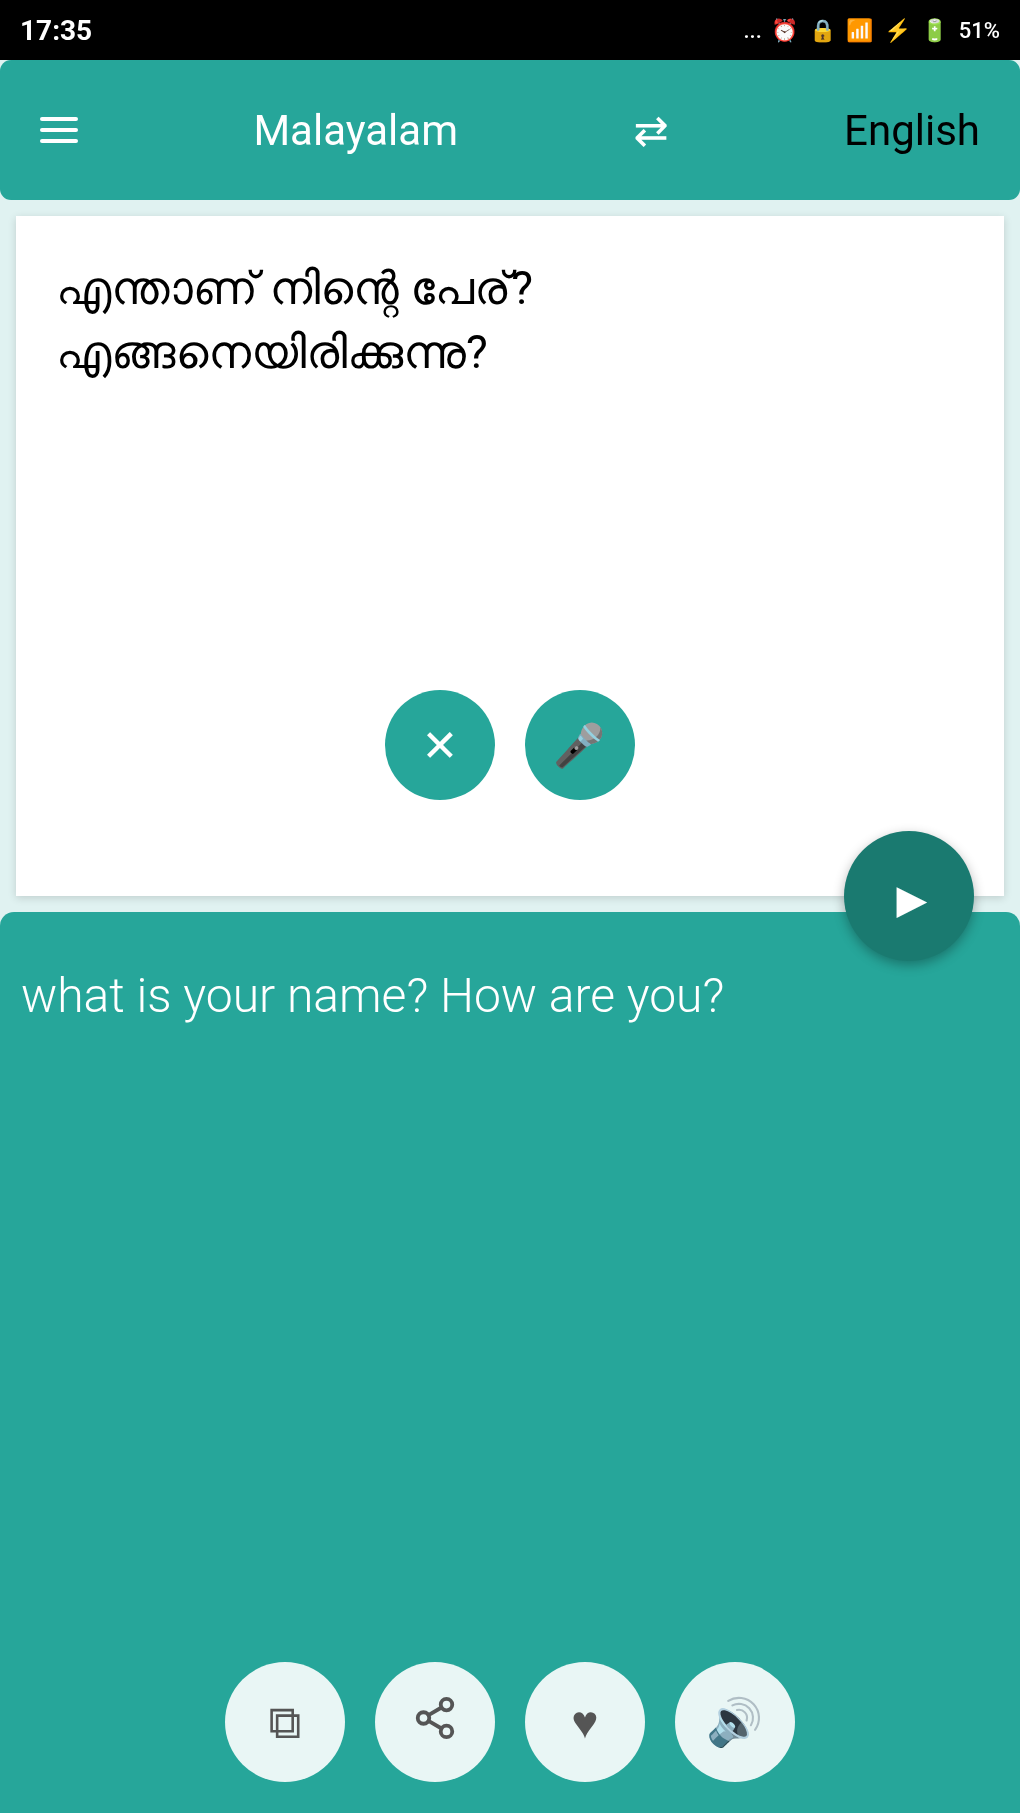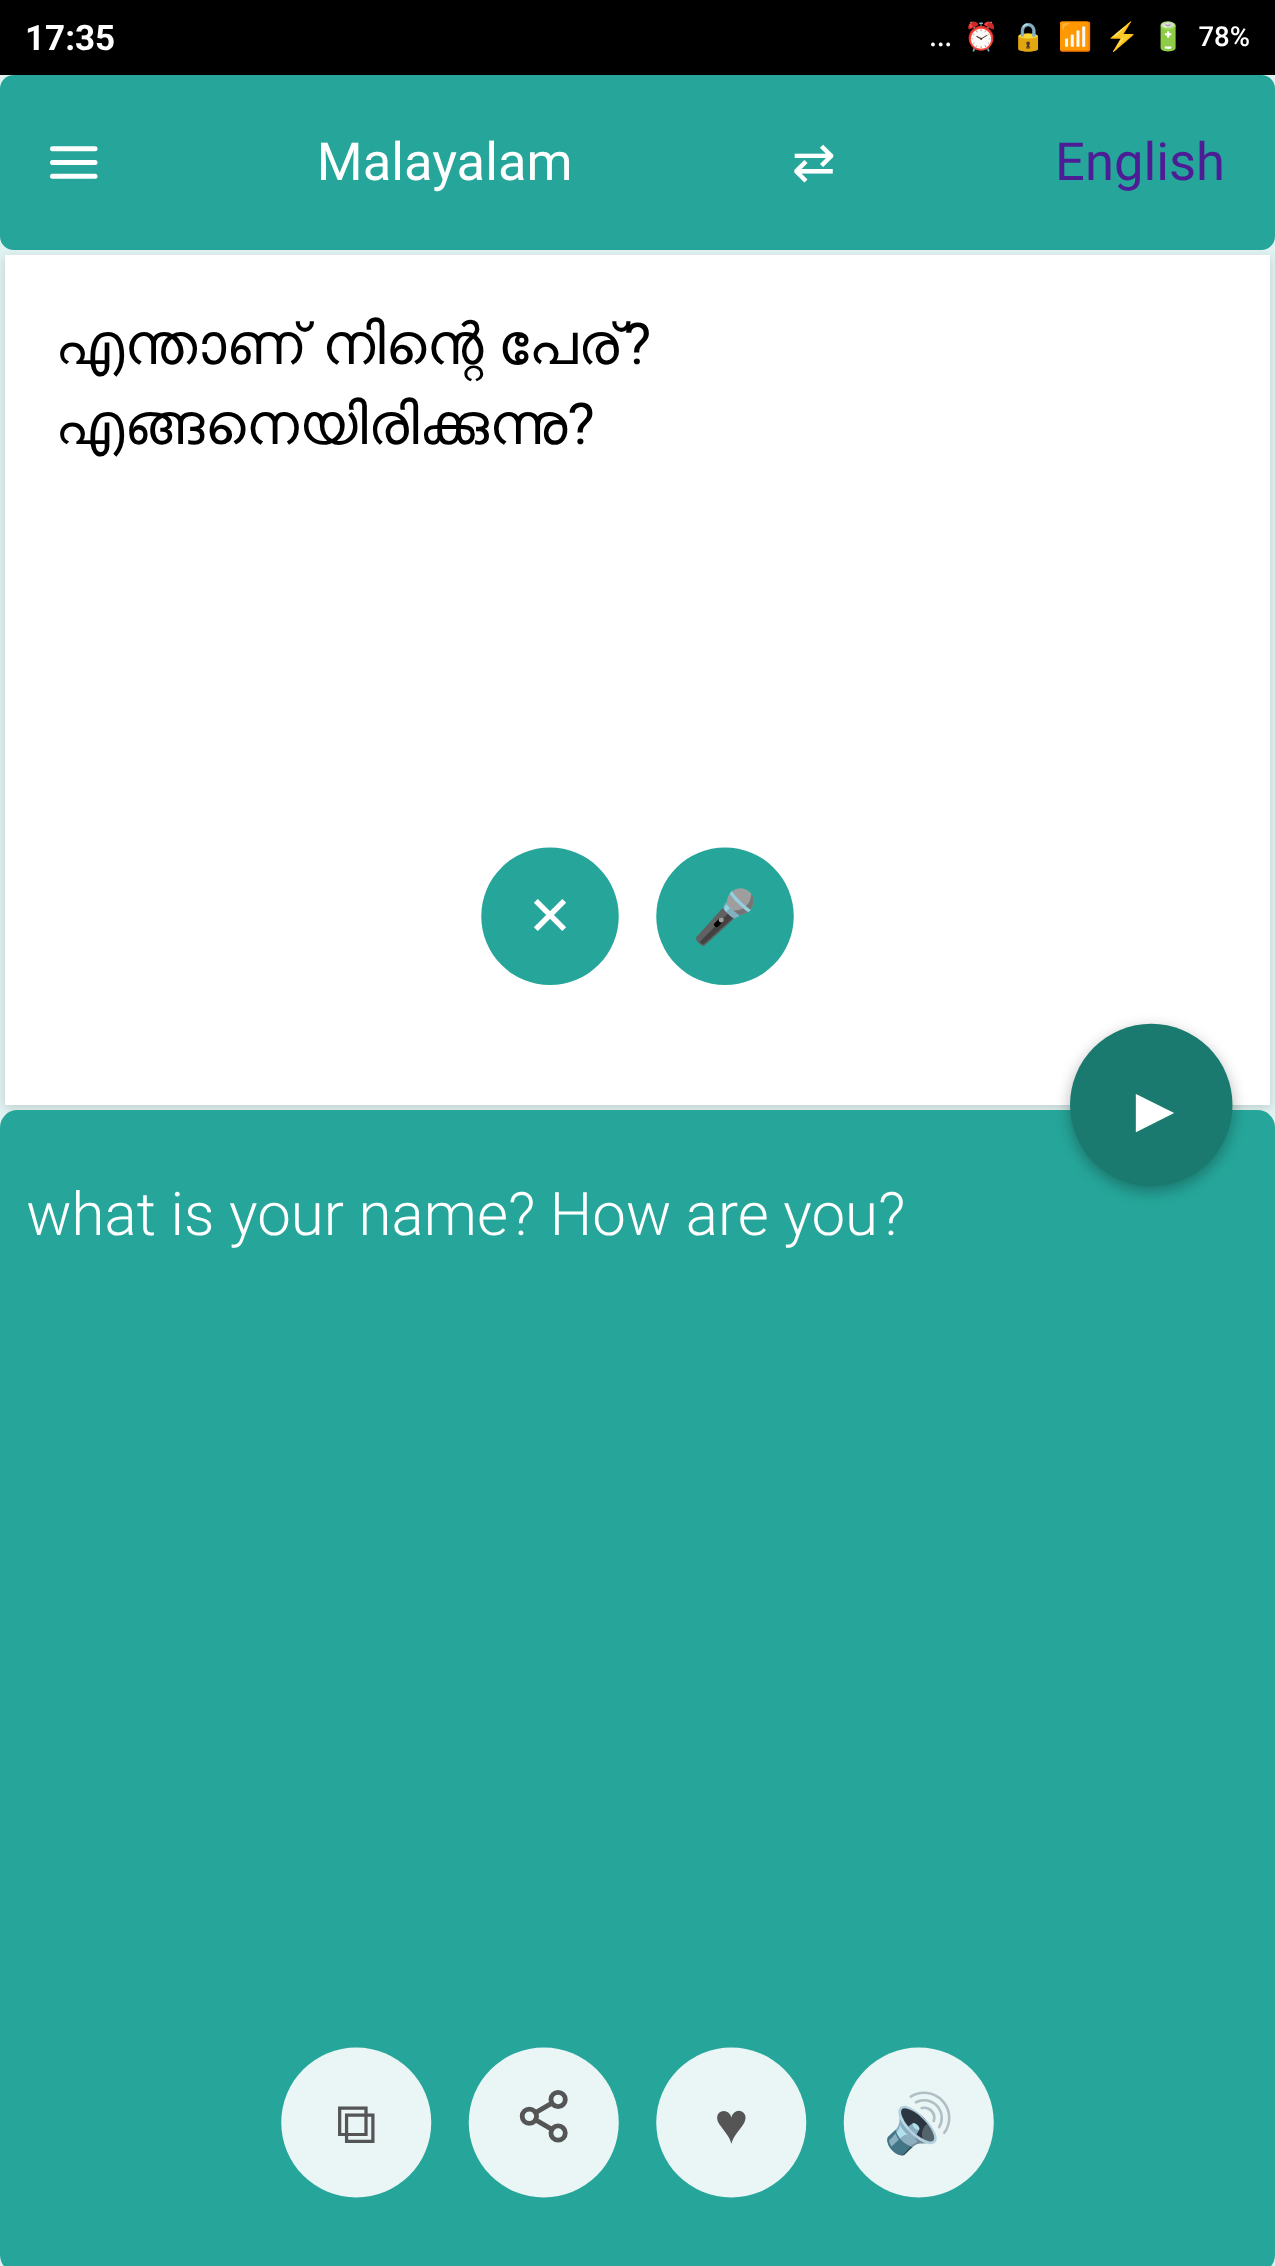--- a/index.html
+++ b/index.html
@@ -75,29 +75,29 @@
       font-weight: 400;
     }
 
     .header-swap-icon {
       color: #fff;
       font-size: 42px;
       cursor: pointer;
     }
 
     .header-lang-right {
-      color: #4c1d95;
+      color: #000000;
       font-size: 42px;
       font-weight: 400;
     }
 
     
     .input-area {
       background: #fff;
-      margin: 4px;
+      margin: 16px;
       padding: 40px 40px 20px 40px;
       position: relative;
       min-height: 680px;
       box-shadow: 0 2px 8px rgba(0,0,0,0.15);
     }
 
     .input-text {
       font-size: 46px;
       line-height: 1.4;
       color: #000;
@@ -207,21 +207,21 @@
 
 <div class="status-bar">
   <span class="status-bar-left">17:35</span>
   <div class="status-bar-right">
     <span>...</span>
     <span>⏰</span>
     <span>🔒</span>
     <span>📶</span>
     <span>⚡</span>
     <span>🔋</span>
-    <span>78%</span>
+    <span>51%</span>
   </div>
 </div>
 
 <div class="app-header">
   <div class="header-menu-icon">
     <span></span>
     <span></span>
     <span></span>
   </div>
   <span class="header-lang-left">Malayalam</span>

